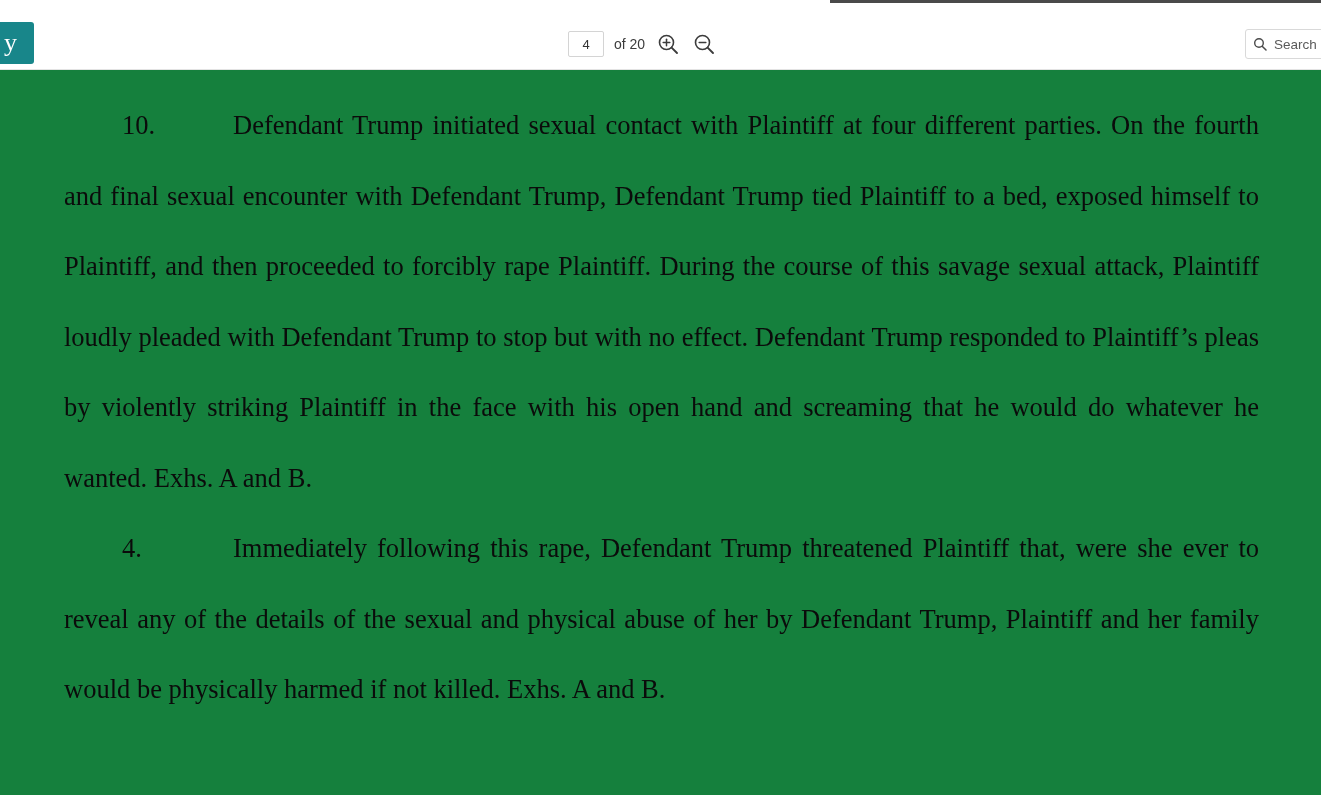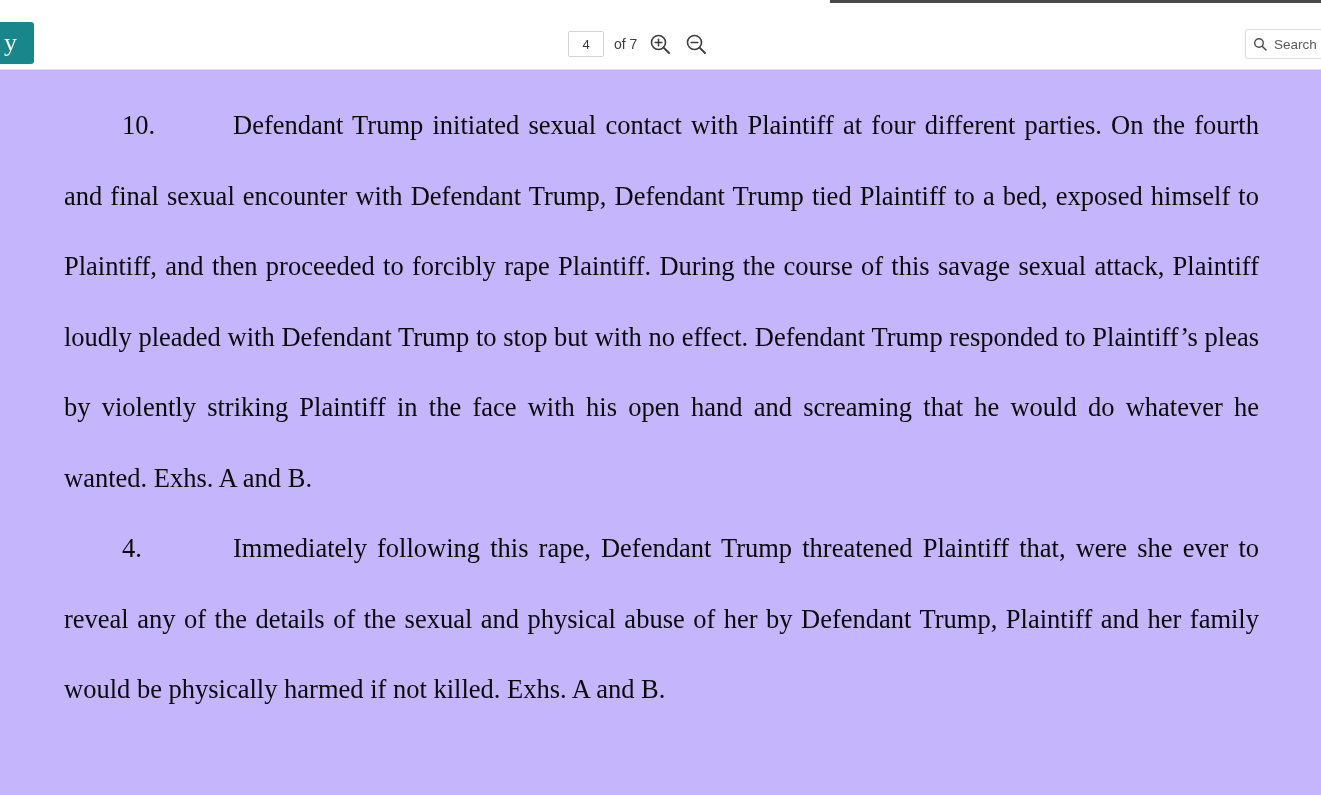--- a/index.html
+++ b/index.html
@@ -120,21 +120,21 @@
   }
   #search-input::placeholder { color: #5a5a5a; }
 
   
   #document-page {
     position: absolute;
     top: 70px;
     left: 0;
     width: 1321px;
     height: 725px;
-    background: #c4b5fd;
+    background: #15803d;
     overflow: hidden;
   }
   #document-body {
     position: absolute;
     top: 20px;
     left: 64px;
     width: 1195px;
     font-family: "Liberation Serif", serif;
     font-size: 26.5px;
     color: #0b0b0b;
@@ -159,21 +159,21 @@
 <div id="viewer-toolbar">
 
   <div id="toolbar-top-rule"></div>
 
   <div id="toolbar-left-accent">
     <span class="glyph">y</span>
   </div>
 
   <div id="page-nav">
     <input id="page-number-input" type="text" value="4" style="">
-    <span id="page-count-label">of 7</span>
+    <span id="page-count-label">of 20</span>
 
     <button class="zoom-btn">
       <svg width="26" height="26" viewBox="0 0 26 26" aria-hidden="true">
         <circle cx="11.5" cy="11.5" r="7" fill="none" stroke="#3c3c3c" stroke-width="1.6"></circle>
         <line x1="16.6" y1="16.6" x2="22" y2="22" stroke="#3c3c3c" stroke-width="1.9" stroke-linecap="round"></line>
         <line x1="8.2" y1="11.5" x2="14.8" y2="11.5" stroke="#3c3c3c" stroke-width="1.5" stroke-linecap="round"></line>
         <line x1="11.5" y1="8.2" x2="11.5" y2="14.8" stroke="#3c3c3c" stroke-width="1.5" stroke-linecap="round"></line>
       </svg>
     </button>
 

